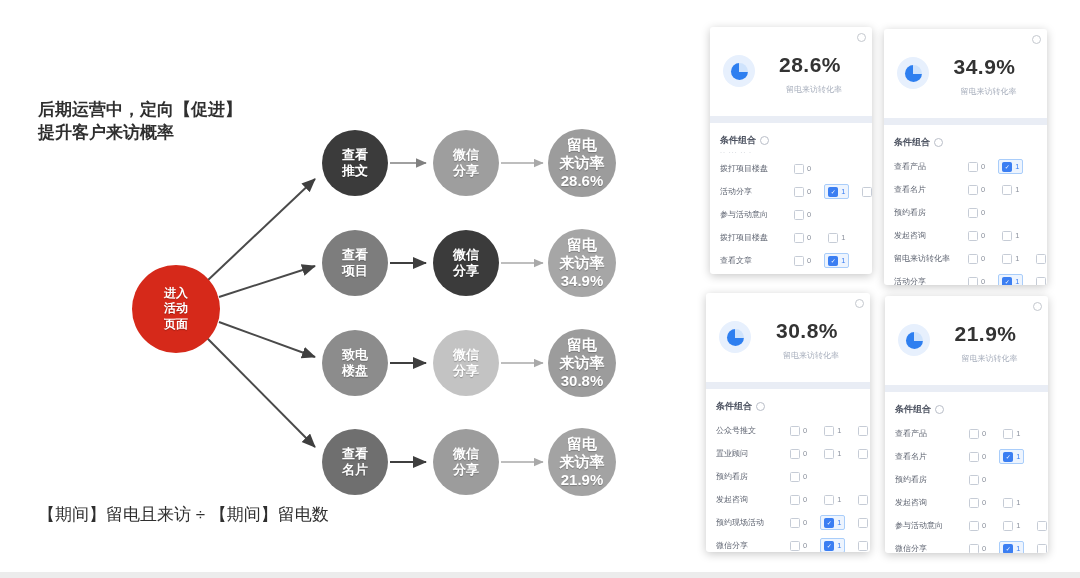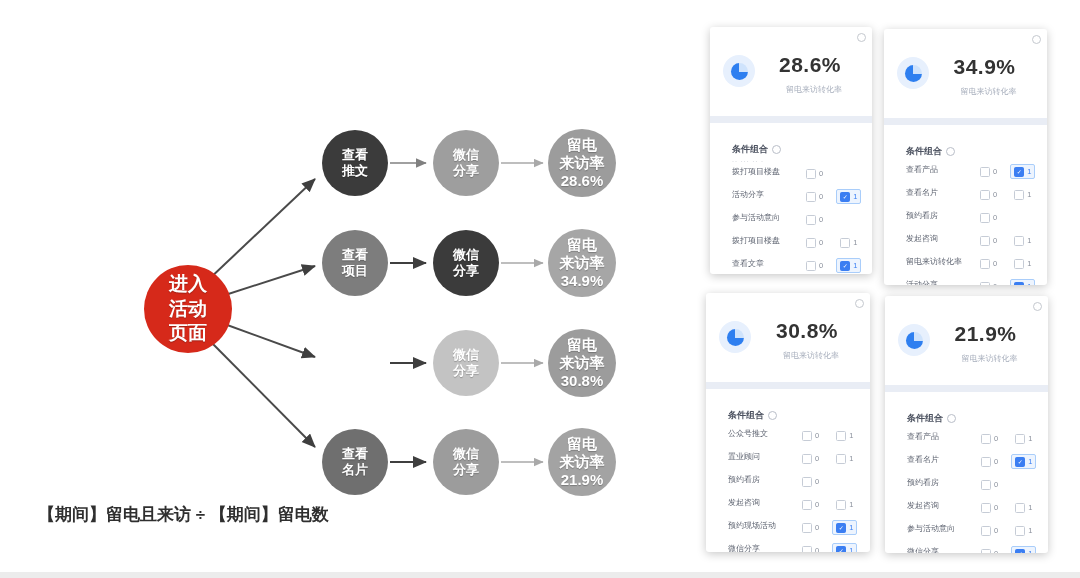--- a/index.html
+++ b/index.html
@@ -3,27 +3,27 @@
 <meta charset="utf-8">
 <style>
   html,body{margin:0;padding:0;background:#fff;}
   .stage{position:relative;width:1080px;height:578px;background:#ffffff;overflow:hidden;
          font-family:"Liberation Sans","DejaVu Sans",sans-serif;}
   
   .slide-title{position:absolute;left:38px;top:18px;font-size:17px;font-weight:bold;
                color:#2f2f2f;line-height:23px;white-space:pre-line;}
   .slide-sub{position:absolute;left:38px;top:98px;font-size:17px;font-weight:bold;
              color:#2f2f2f;line-height:23px;white-space:pre-line;}
-  .slide-formula{position:absolute;left:38px;top:503px;font-size:17px;font-weight:bold;color:#2f2f2f;}
+  .slide-formula{position:absolute;left:38px;top:503px;font-size:17px;font-weight:normal;color:#2f2f2f;}
   
   .arrow-layer{position:absolute;left:0;top:0;z-index:1;}
   .node{position:absolute;border-radius:50%;display:flex;align-items:center;justify-content:center;
         text-align:center;color:#fff;font-weight:bold;white-space:pre-line;z-index:2;
         text-shadow:0 1px 1px rgba(0,0,0,.25);}
-  .node-src{left:144px;top:265px;width:88px;height:88px;font-size:19px;line-height:1.3;}
+  .node-src{left:132px;top:265px;width:88px;height:88px;font-size:12px;line-height:1.3;}
   .node-sm{width:66px;height:66px;font-size:13px;line-height:1.2;}
   .node-res{width:68px;height:68px;font-size:15px;line-height:1.22;}
   
   .panel{position:absolute;background:#fff;border-radius:3px;overflow:hidden;
          box-shadow:0 2px 10px rgba(0,0,0,.22);}
   .p1{left:710px;top:27px;width:162px;height:247px;}
   .p2{left:884px;top:29px;width:163px;height:256px;}
   .p3{left:706px;top:293px;width:164px;height:259px;}
   .p4{left:885px;top:296px;width:163px;height:257px;}
   .panel-gear{position:absolute;top:6px;right:6px;width:7px;height:7px;border:1px solid #c4c8ce;
@@ -31,41 +31,43 @@
   .stat{position:absolute;left:0;top:0;right:0;height:89px;}
   .stat-icon{position:absolute;left:13px;top:28px;width:32px;height:32px;border-radius:50%;
              background:#e7f0fd;display:flex;align-items:center;justify-content:center;}
   .stat-pie{width:17px;height:17px;border-radius:50%;
             background:conic-gradient(#cfe3fc 0 95deg,#2e7ff0 95deg 360deg);}
   .stat-val{position:absolute;left:46px;right:8px;top:26px;text-align:center;
             font-size:21px;font-weight:bold;color:#333;letter-spacing:.5px;}
   .stat-lab{position:absolute;left:54px;right:8px;top:57px;text-align:center;
             font-size:8px;color:#a7aebc;filter:blur(.4px);}
   .divider{position:absolute;left:0;right:0;top:89px;height:7px;background:#e9edf5;}
-  .cond{position:absolute;left:0;right:0;top:96px;bottom:0;padding:20px 9px 0 10px;
-        overflow:hidden;filter:blur(.45px);margin-left:12px;}
+  .cond{position:absolute;left:0;right:0;top:96px;bottom:0;padding:11px 9px 0 10px;
+        overflow:hidden;filter:blur(.45px);}
   .cond-title{font-size:9px;font-weight:bold;color:#4c5260;display:flex;align-items:center;gap:4px;}
   .info-dot{width:7px;height:7px;border:1px solid #b8bdc7;border-radius:50%;display:inline-block;}
   .ghost{font-size:6px;color:#9aa0ad;height:10px;line-height:10px;overflow:hidden;letter-spacing:1px;}
-  .crow{height:23px;display:flex;align-items:flex-start;}
+  .crow{height:23px;display:flex;align-items:center;}
   .crow-label{width:70px;font-size:8px;color:#5d6370;overflow:hidden;white-space:nowrap;flex:none;}
   .opts{display:flex;align-items:center;gap:9px;}
   .opt{display:flex;align-items:center;gap:3px;font-size:7.5px;color:#8a909c;
        padding:1.5px 3px;border:1px solid transparent;border-radius:2px;}
   .opt .box{width:8px;height:8px;border:1px solid #c6ccd6;border-radius:1.5px;background:#fff;
             display:flex;align-items:center;justify-content:center;flex:none;}
   .opt.checked{border-color:#a9cdfa;background:#edf4fe;color:#3b7ef2;}
   .opt.checked .box{background:#3b7ef2;border-color:#3b7ef2;color:#fff;font-size:6px;line-height:1;}
   .bottom-bar{position:absolute;left:0;right:0;top:572px;height:6px;background:#ececec;}
 </style>
 </head>
 <body>
 
 <div class="stage">
 
+  <div class="slide-sub">后期运营中，定向【促进】
+提升客户来访概率</div>
   <div class="slide-formula">【期间】留电且来访 ÷ 【期间】留电数</div>
 
   <svg class="arrow-layer" width="690" height="578">
     <defs>
       <marker id="mDark" markerWidth="8" markerHeight="8" refX="6.5" refY="3" orient="auto">
         <path d="M0,0 L7,3 L0,6 Z" fill="#3f3f3f"></path>
         </marker>
       <marker id="mMid" markerWidth="8" markerHeight="8" refX="6.5" refY="3" orient="auto">
         <path d="M0,0 L7,3 L0,6 Z" fill="#808080"></path>
         </marker>
@@ -100,20 +102,22 @@
 28.6%</div>
 
   <div class="node node-sm" style="left: 322px; top: 230px; background-color: rgb(125, 125, 125);">查看
 项目</div>
   <div class="node node-sm" style="left: 433px; top: 230px; background-color: rgb(59, 59, 59);">微信
 分享</div>
   <div class="node node-res" style="left: 548px; top: 229px; background-color: rgb(166, 166, 166);">留电
 来访率
 34.9%</div>
 
+  <div class="node node-sm" style="left: 322px; top: 330px; background-color: rgb(140, 140, 140);">致电
+楼盘</div>
   <div class="node node-sm" style="left: 433px; top: 330px; background-color: rgb(195, 195, 195);">微信
 分享</div>
   <div class="node node-res" style="left: 548px; top: 329px; background-color: rgb(156, 156, 156);">留电
 来访率
 30.8%</div>
 
   <div class="node node-sm" style="left: 322px; top: 429px; background-color: rgb(111, 111, 111);">查看
 名片</div>
   <div class="node node-sm" style="left: 433px; top: 429px; background-color: rgb(156, 156, 156);">微信
 分享</div>

